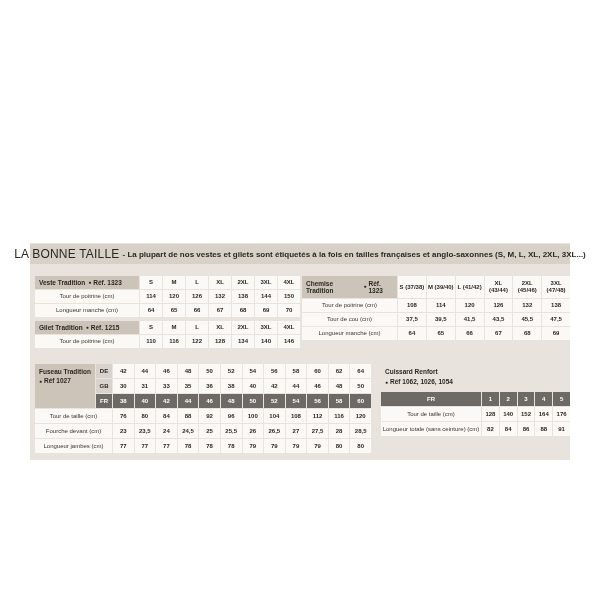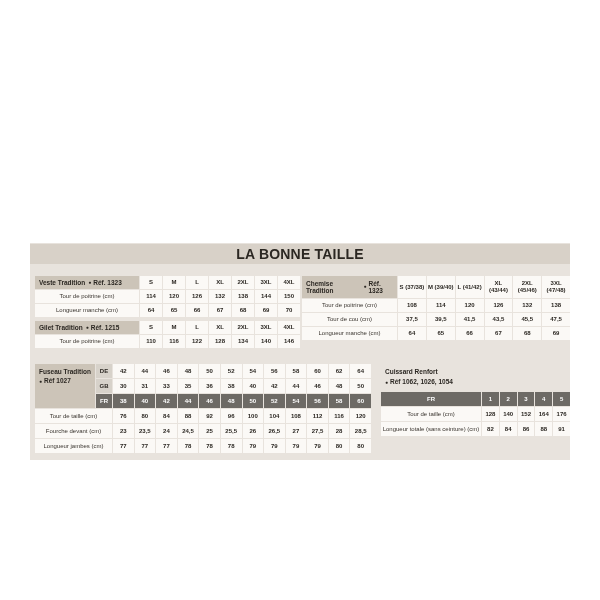--- a/index.html
+++ b/index.html
@@ -7,21 +7,21 @@
     width:600px;height:600px;position:relative;overflow:hidden;
     background:#ffffff;color:#2b2722;
     font-family:"Liberation Sans",sans-serif;
     -webkit-font-smoothing:antialiased;
   }
   .panel{position:absolute;left:30px;top:243px;width:540px;height:217px;background:#e8e3dd}
   .title-band{
     position:absolute;left:0;top:1px;width:100%;height:20px;background:#d8d1c8;
     display:flex;align-items:center;justify-content:center;white-space:nowrap
   }
-  .t-main{font-weight:bold;font-size:14px;letter-spacing:.2px}
+  .t-main{font-weight:normal;font-size:12px;letter-spacing:.2px}
   .t-rest{font-weight:bold;font-size:8px;margin-left:3px}
 
   .tbl{position:absolute;display:grid;gap:1px;font-size:6px;line-height:1.1}
   .cell{
     display:flex;align-items:center;justify-content:center;text-align:center;
     background:#fbf9f6;padding:0 1px;overflow:hidden
   }
   .hd{background:#ccc4b8;justify-content:flex-start;text-align:left;padding-left:4px;font-weight:bold;font-size:6.5px}
   .sz{font-weight:bold}
   .lbl{font-weight:normal;color:#3a352f}
@@ -41,20 +41,21 @@
   .cu-title{position:absolute;left:355px;top:124px;font-weight:bold;font-size:6.5px;line-height:1.5;text-align:left}
 </style>
 </head>
 <body>
 
 <div class="page">
   <div class="panel">
 
     <div class="title-band">
       <span class="t-main">LA BONNE TAILLE</span>
+      <span class="t-rest">- La plupart de nos vestes et gilets sont étiquetés à la fois en tailles françaises et anglo-saxonnes (S, M, L, XL, 2XL, 3XL...)</span>
     </div>
 
     <div id="veste" class="tbl">
         <div class="cell hd">
           <span>Veste Tradition</span>
           <span class="bul">●</span>
           <span>Réf. 1323</span>
         </div>
         <div class="cell sz">S</div>
         <div class="cell sz">M</div>

